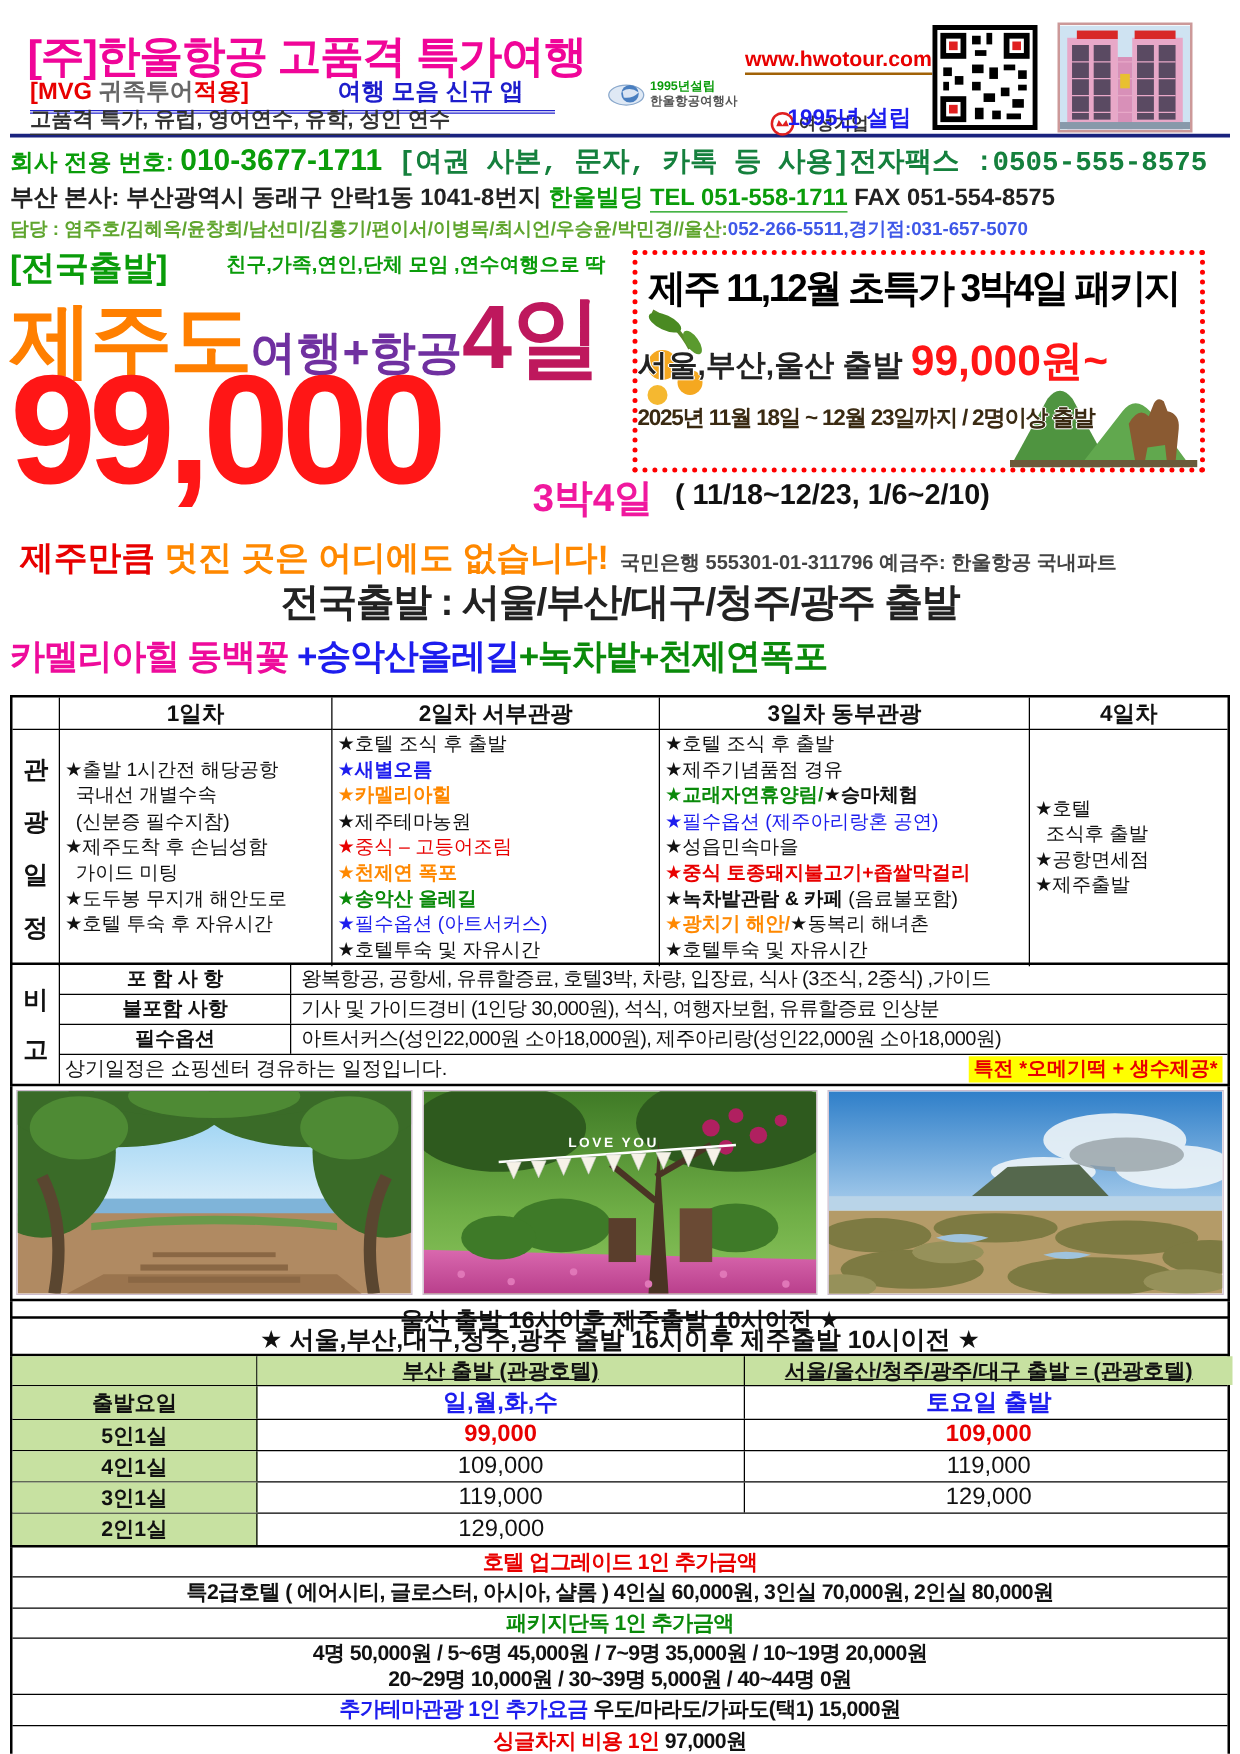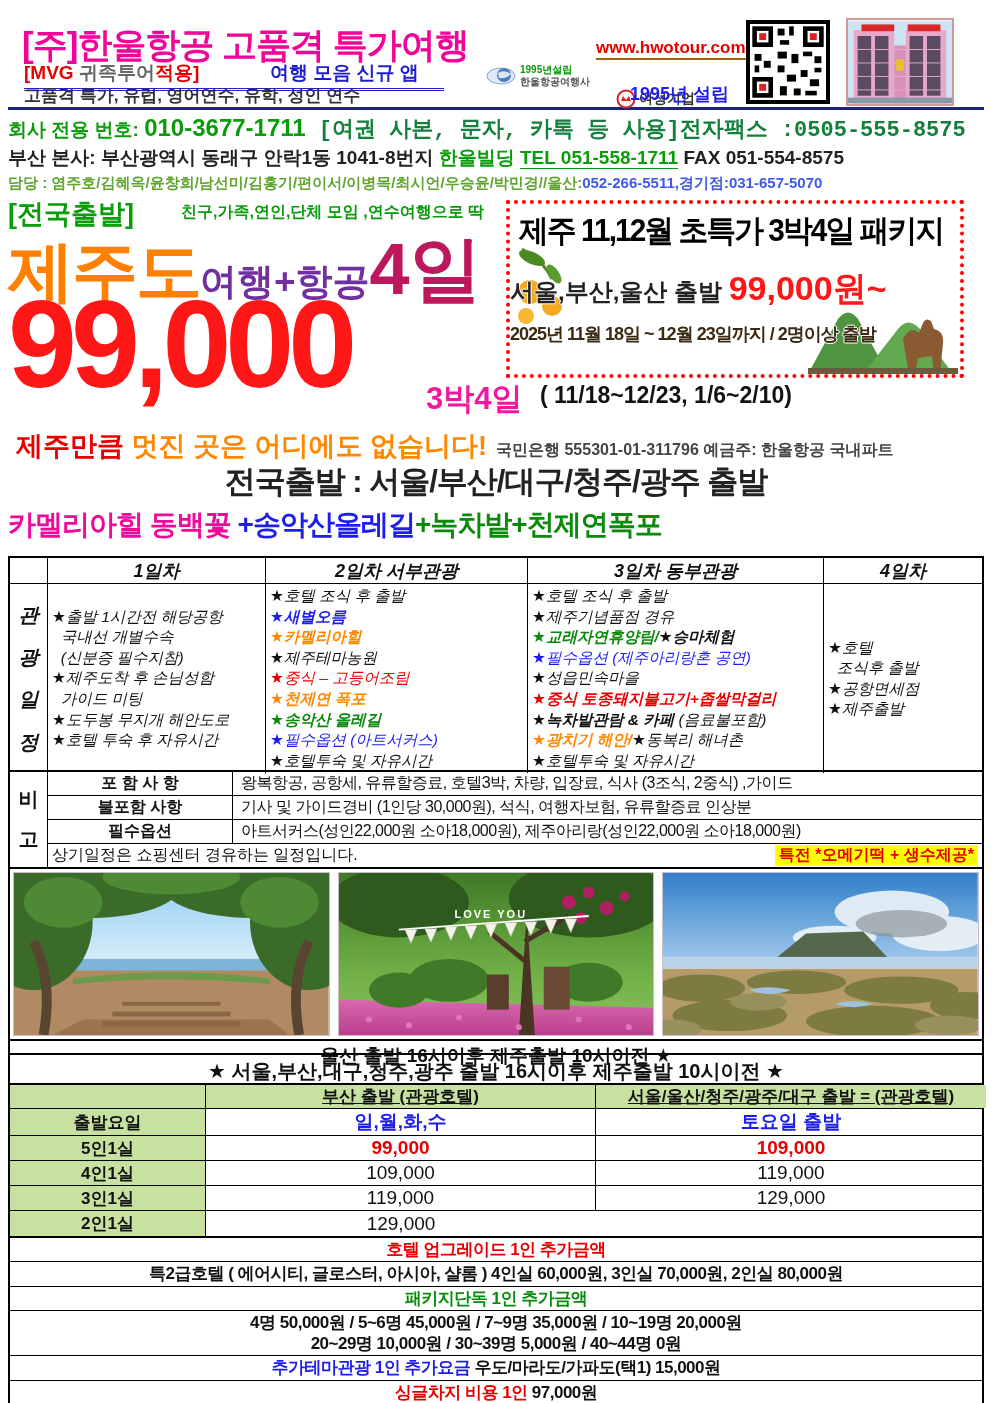--- a/index.html
+++ b/index.html
@@ -57,21 +57,21 @@
   .promo-sub { margin-top:14px; position:relative; z-index:2;}
   .promo-sub .s1 { font-size:24px; font-weight:bold; color:#222; text-shadow:-1px 0 #fff,1px 0 #fff,0 -1px #fff,0 1px #fff;}
   .promo-sub .s2 { font-size:34px; font-weight:bold; color:#ff1616; }
   .promo-period { margin-top:10px; font-size:18px; font-weight:bold; color:#3a2a12; letter-spacing:-1px; position:relative; z-index:2;
     text-shadow:-1px 0 #fff,1px 0 #fff,0 -1px #fff,0 1px #fff;}
   .deco-tl { position:absolute; left:2px; top:40px; z-index:1;}
   .deco-br { position:absolute; right:2px; bottom:0; z-index:1;}
 
   
   .itin { height:216px; border:2px solid #000; display:grid;
-    grid-template-columns:38px 218px 262px 296px 1fr; grid-template-rows:26px 1fr;font-style:italic; }
+    grid-template-columns:38px 218px 262px 296px 1fr; grid-template-rows:26px 1fr; }
   .itin > div { border-right:1px solid #000; border-bottom:1px solid #000; }
   .itin > div:nth-child(5n) { border-right:none; }
   .itin-h { display:flex; align-items:center; justify-content:center; font-size:18px; font-weight:bold;}
   .side-cell { display:flex; flex-direction:column; justify-content:space-around; align-items:center;
     font-size:20px; font-weight:bold; padding:10px 0; border-bottom:none!important;}
   .it-cell { padding:2px 4px; font-size:15.5px; line-height:1.33; border-bottom:none!important;}
   .it-center { display:flex; flex-direction:column; justify-content:center;}
   .it-line { white-space:pre-wrap; font-weight:500;}
 
   

